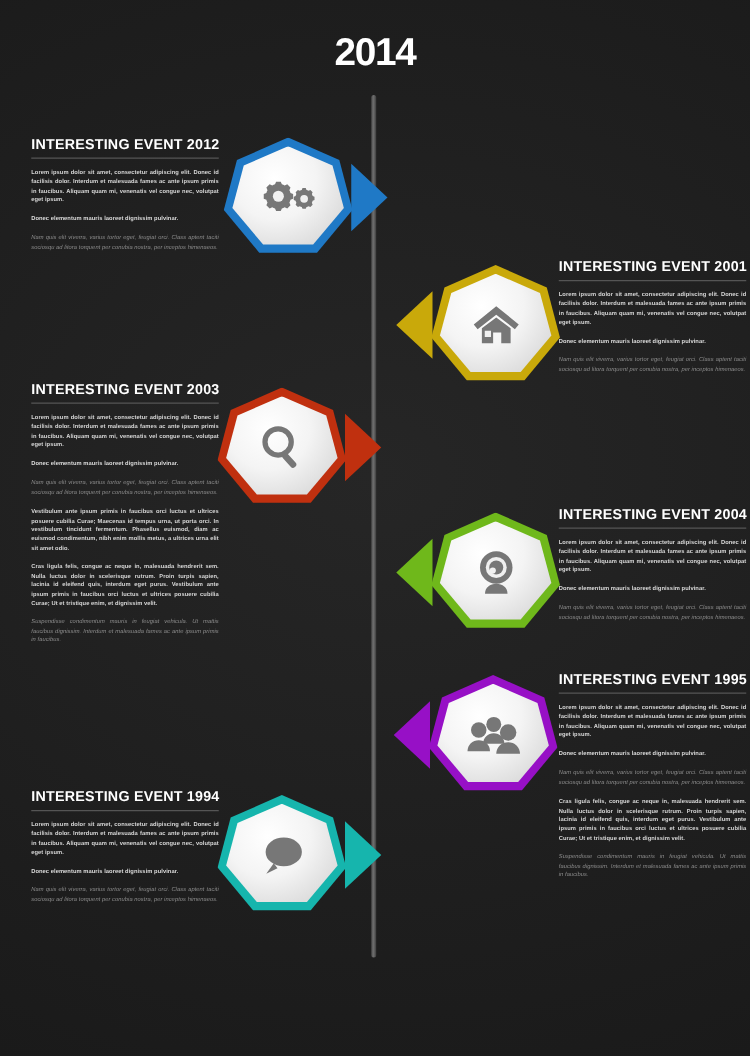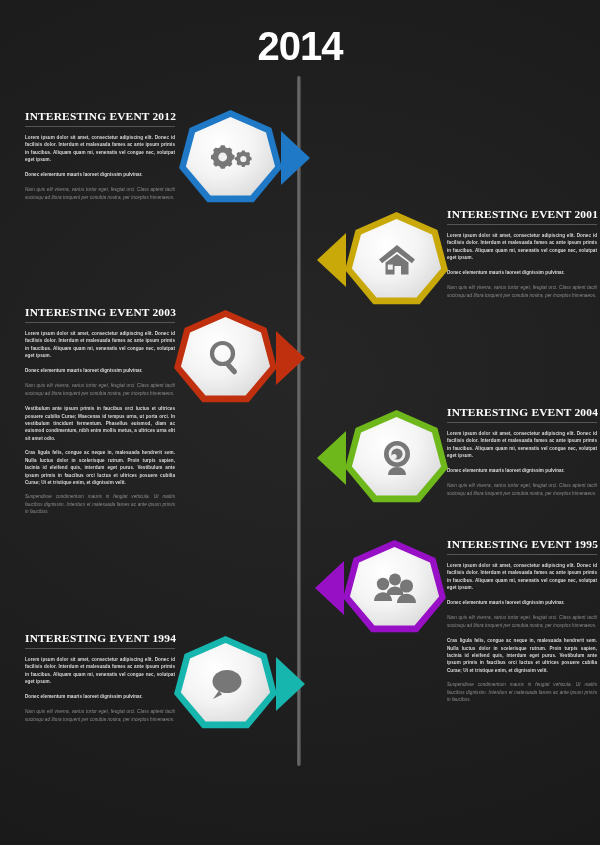--- a/index.html
+++ b/index.html
@@ -16,38 +16,38 @@
   .stage{position:absolute;inset:0;}
 
   
   .spine{
     position:absolute;left:297px;top:76px;width:4px;height:690px;
     background:linear-gradient(to right,#4a4a4a 0%,#6e6e6e 40%,#5a5a5a 70%,#3a3a3a 100%);
     border-radius:2px;
   }
   .year{
     position:absolute;left:0;width:600px;text-align:center;
-    color:#ffffff;font-weight:bold;font-size:40px;letter-spacing:-1px;
+    color:#ffffff;font-weight:bold;font-size:31px;letter-spacing:-1px;
     font-family:"Liberation Sans", sans-serif;
   }
   .year.top{top:24px;}
   .year.bottom{top:775px;}
 
   
   .block{position:absolute;width:150px;}
   .block.left{left:25px;text-align:left;}
   .block.right{left:447px;text-align:left;}
   .block h2{
     margin:0 0 4px 0;
     font-size:11.4px;
     font-weight:bold;
     color:#ffffff;
     letter-spacing:.2px;
     white-space:nowrap;
-    font-family:Liberation Serif, serif;
+    font-family:Liberation Sans, sans-serif;
   }
   .rule{height:1px;background:#555;margin:0 0 7px 0;width:100%;}
   .block p{
     margin:0 0 7px 0;
     font-size:4.6px;
     line-height:1.62;
     color:#cfcfcf;
     text-align:justify;
     font-weight:bold;
     letter-spacing:.05px;

